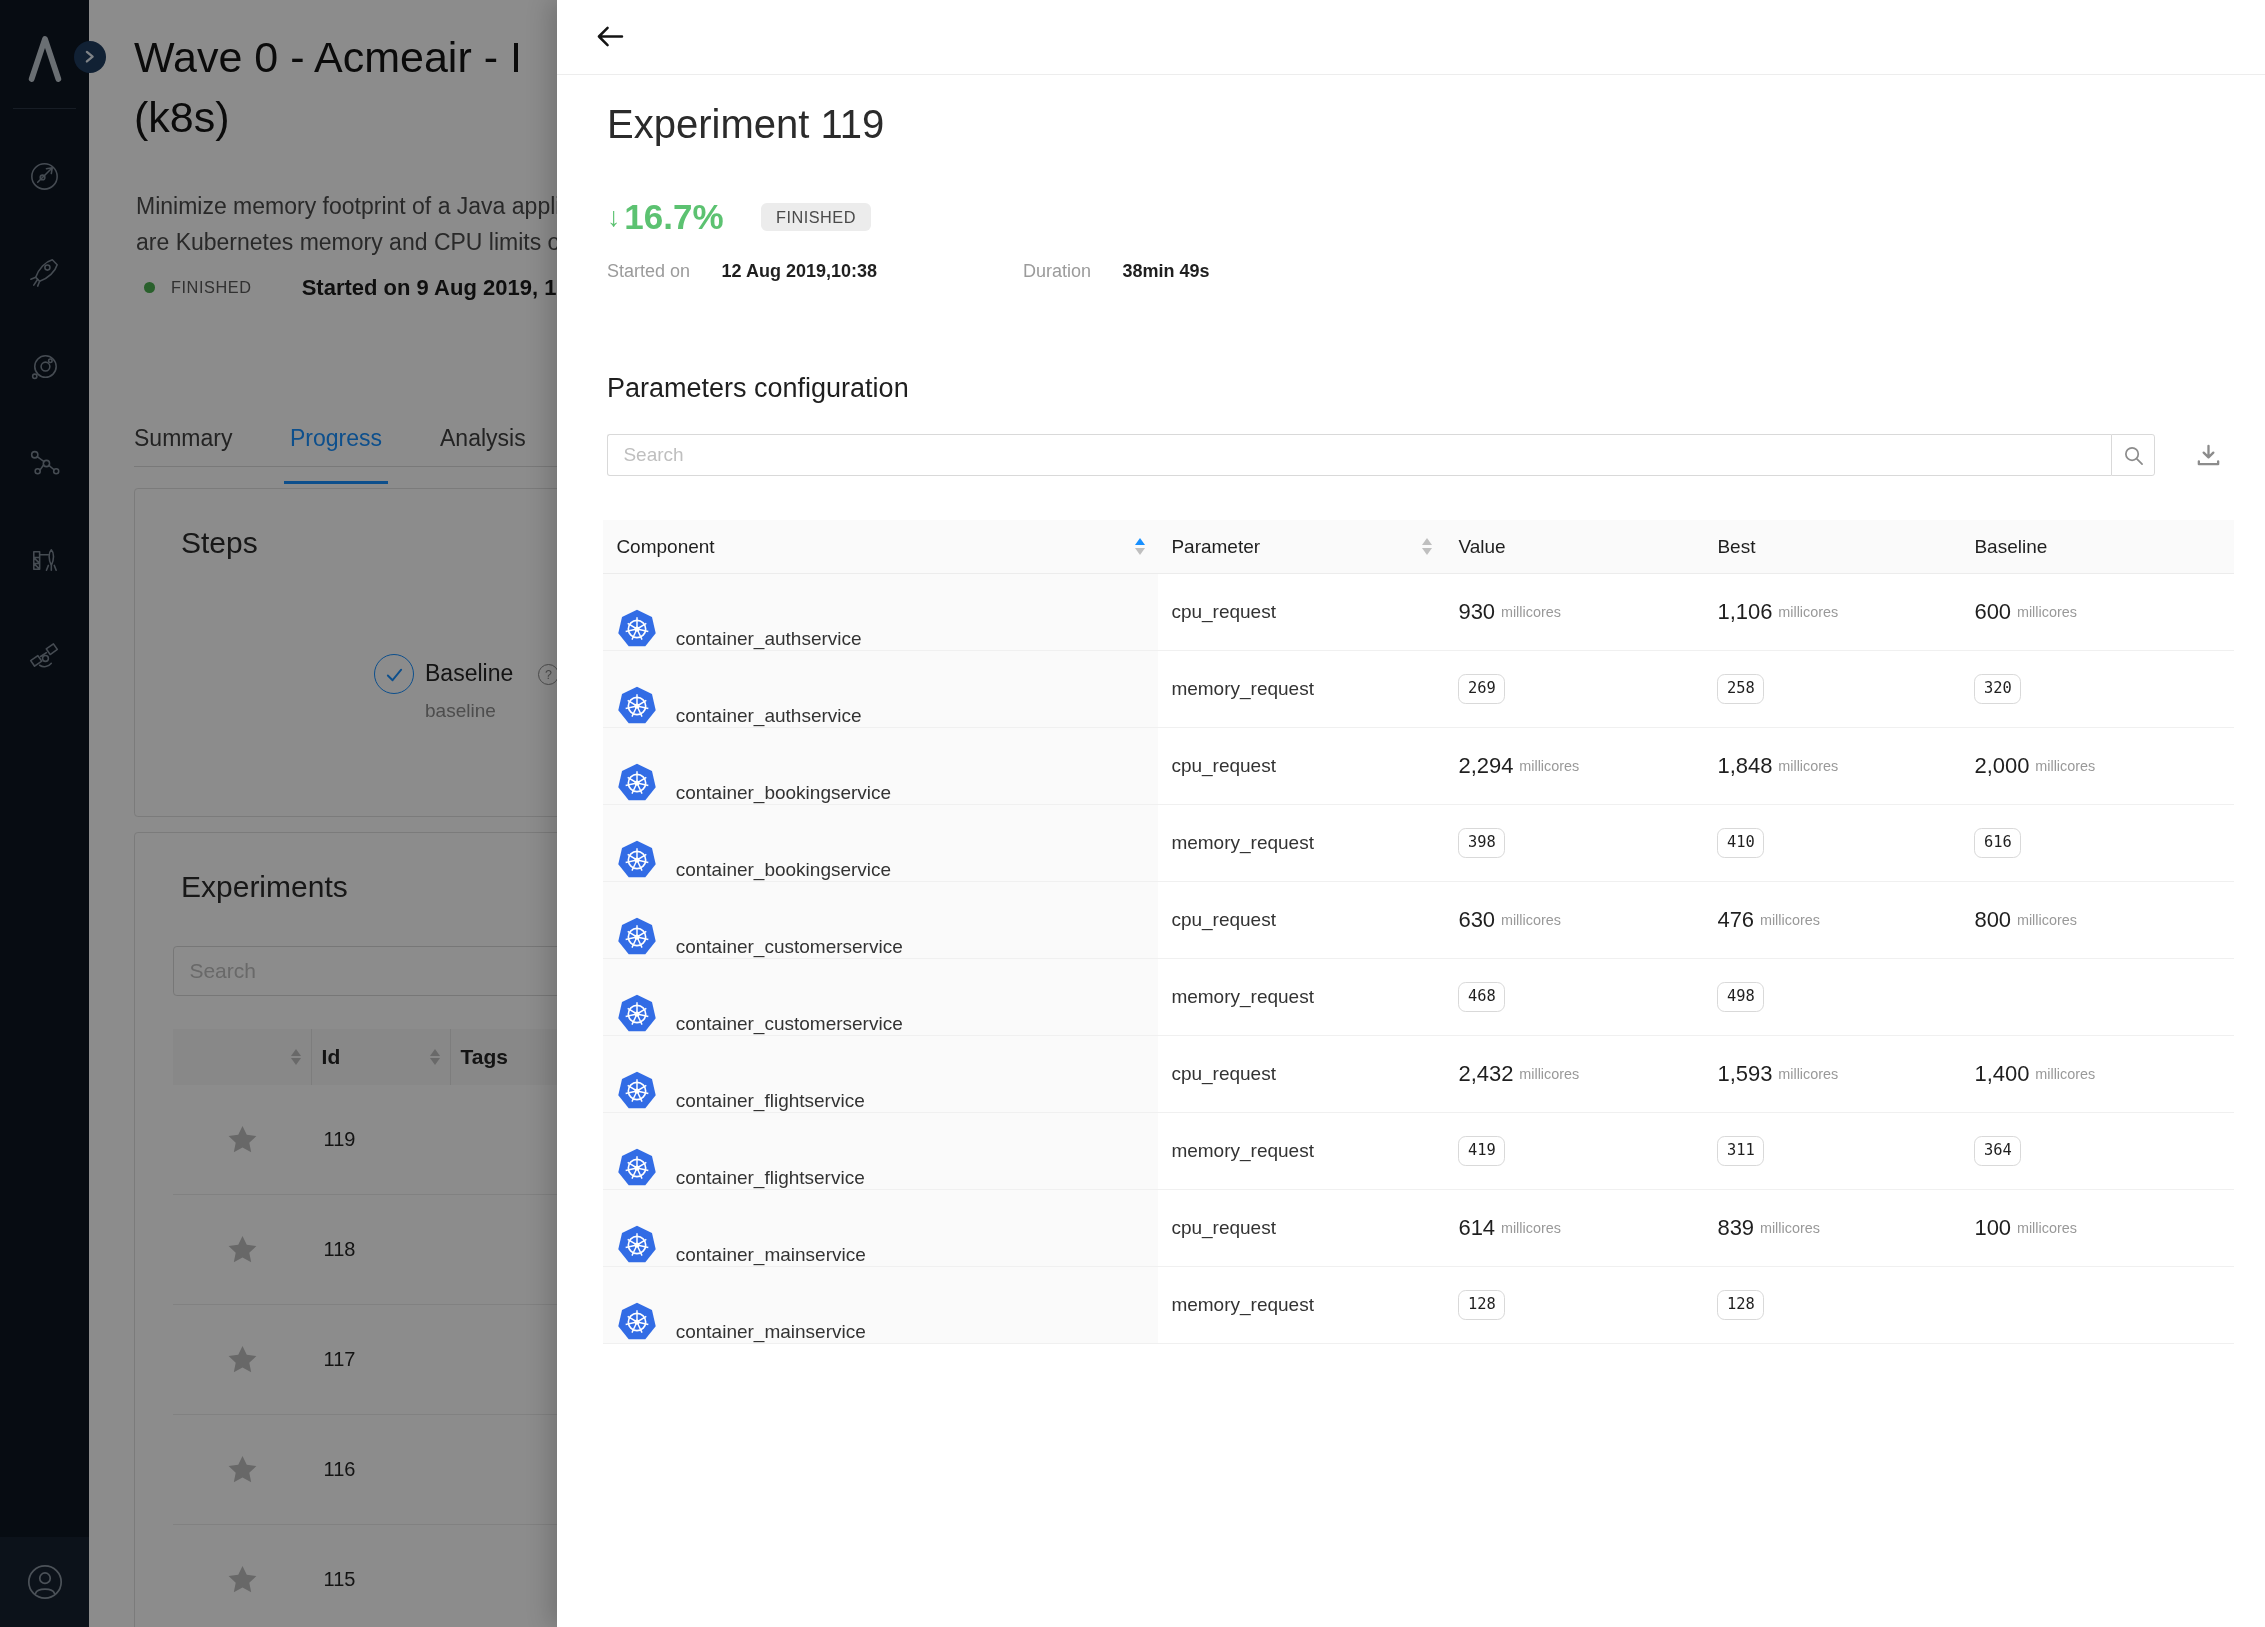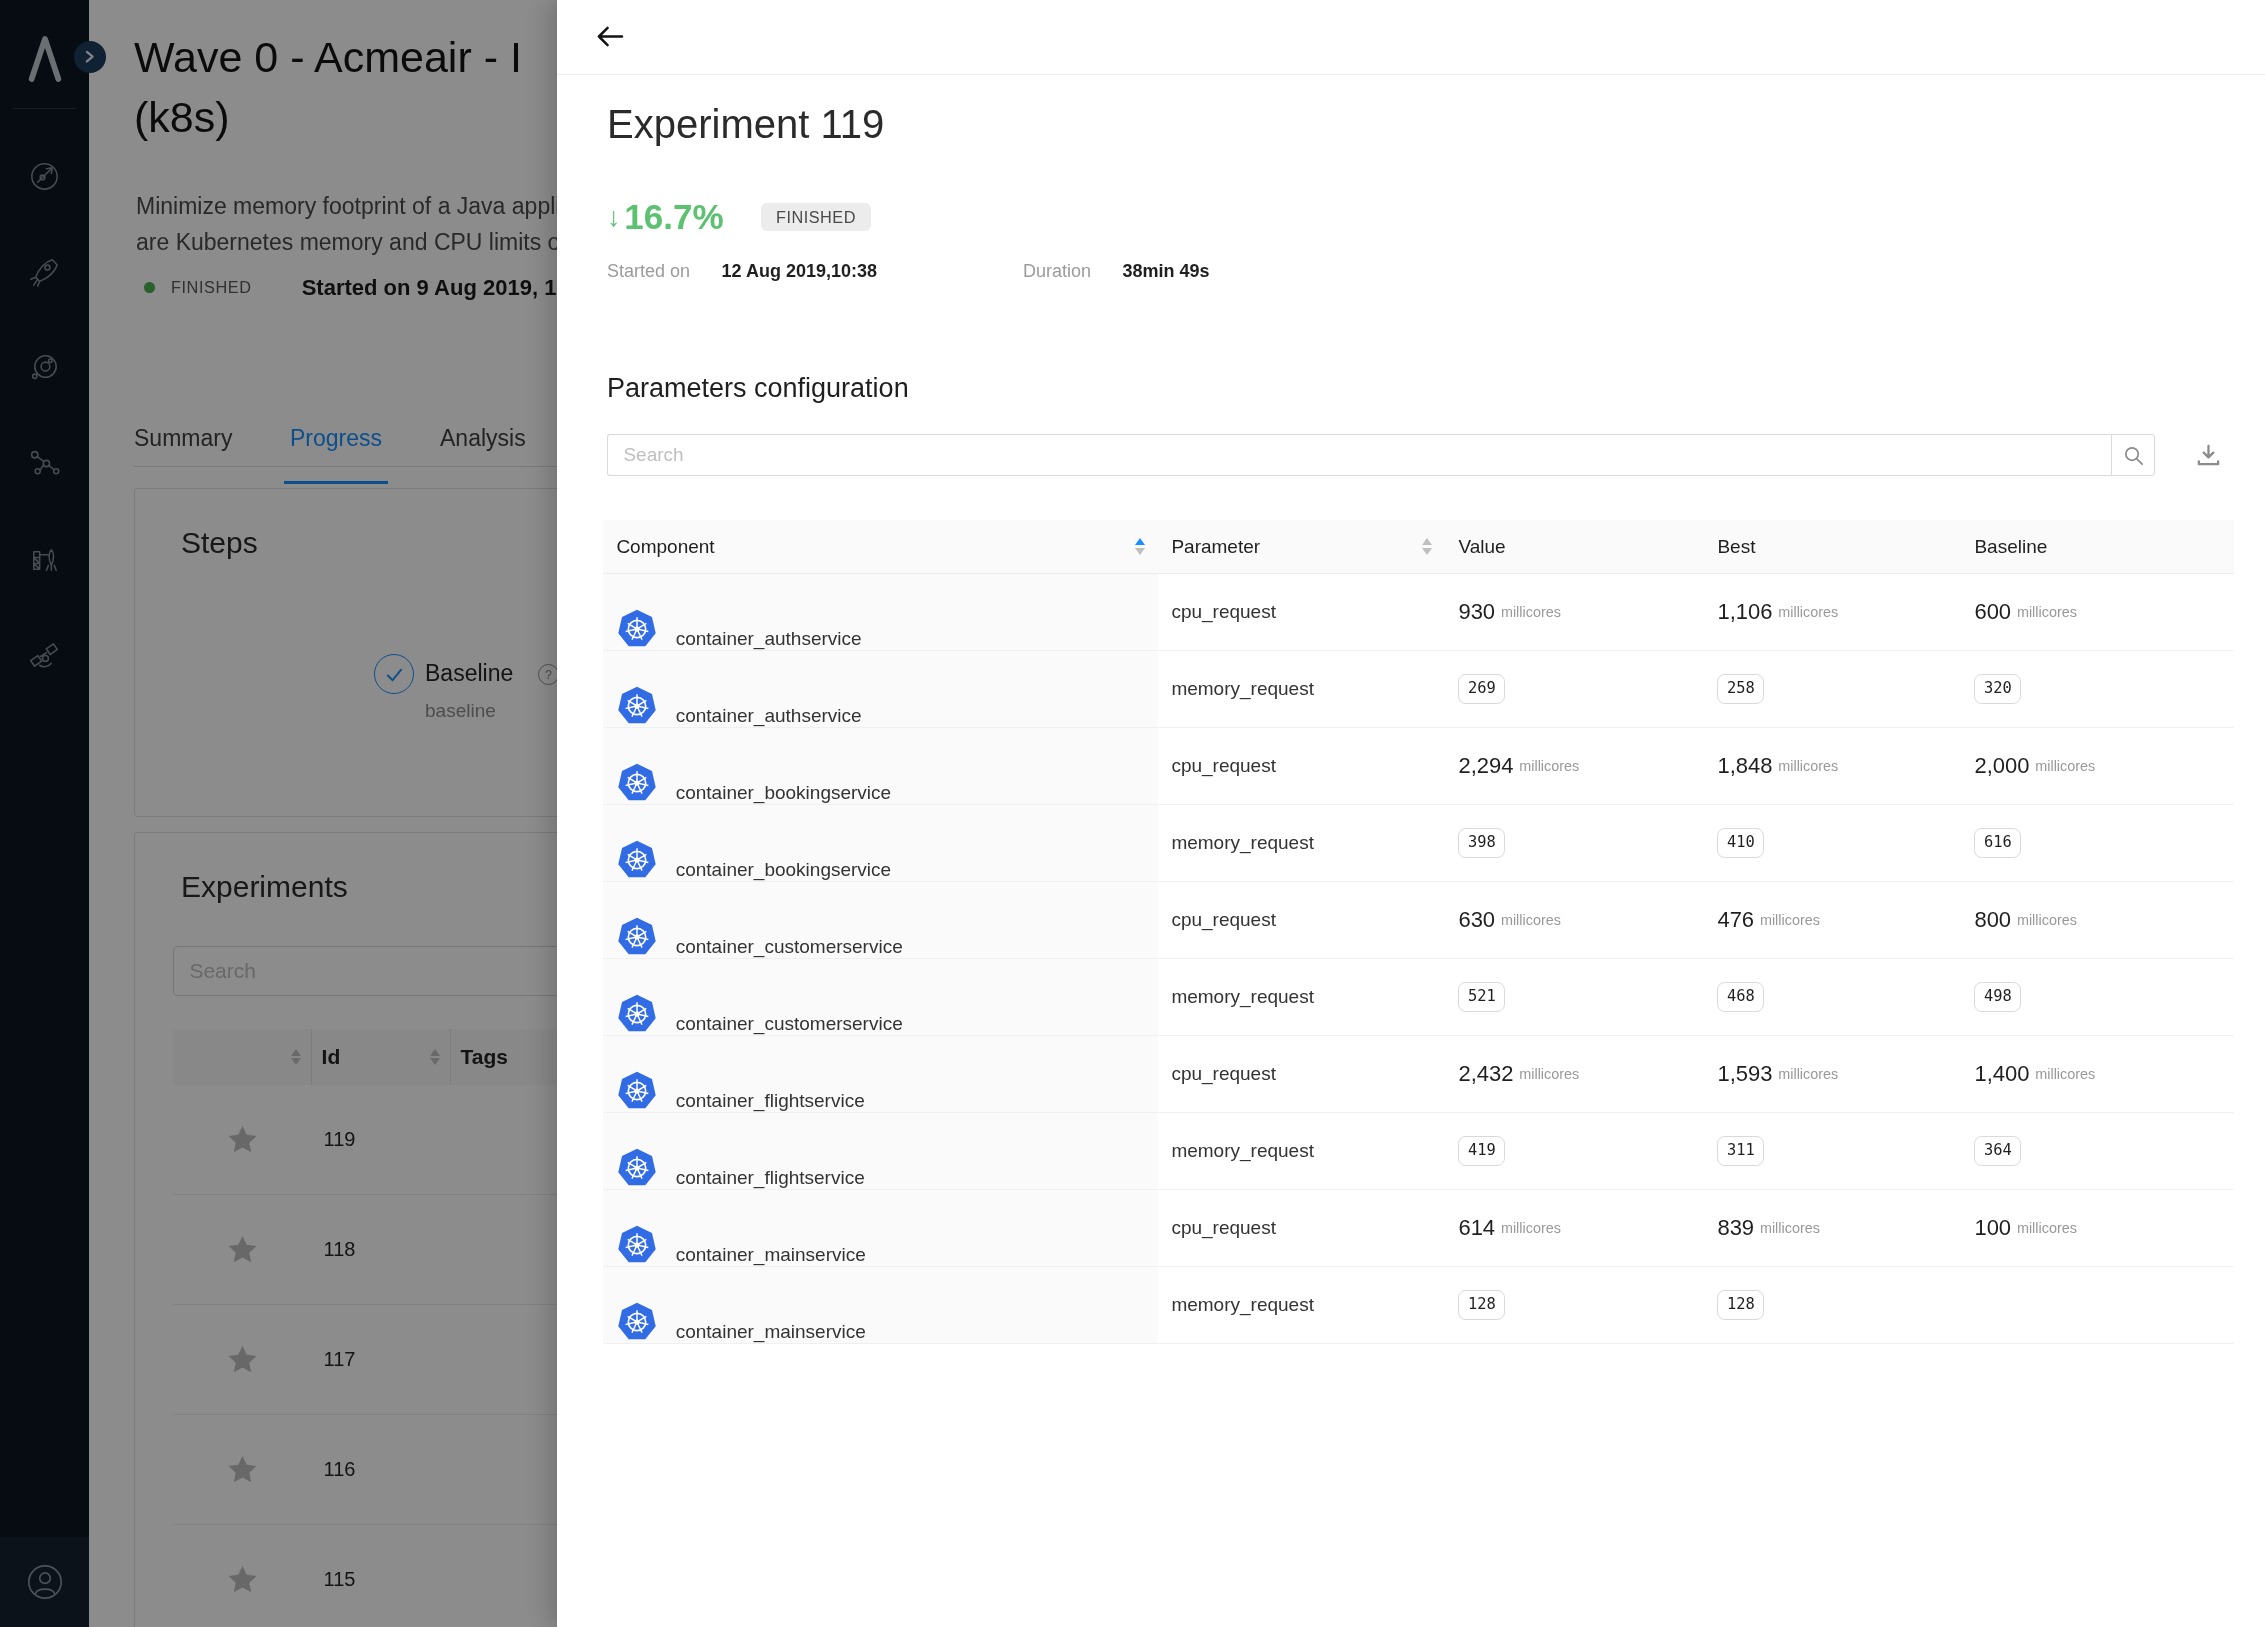--- a/index.html
+++ b/index.html
@@ -559,23 +559,20 @@
             <line x1="22" y1="23" x2="11.8" y2="16.9"></line>
           </g>
         </svg>
       </span>
       <span class="comp-name">container_customerservice</span>
     </div>
     <div class="pcell param">
               <span class="param-name">memory_request</span>
             </div>
     <div class="pcell val">
-              <span class="tag">521</span>
-            </div>
-    <div class="pcell val">
               <span class="tag">468</span>
             </div>
     <div class="pcell val">
               <span class="tag">498</span>
             </div>
   </div>
 
   <div class="pgrid prow">
     <div class="pcell comp">
       <span class="k8s">

